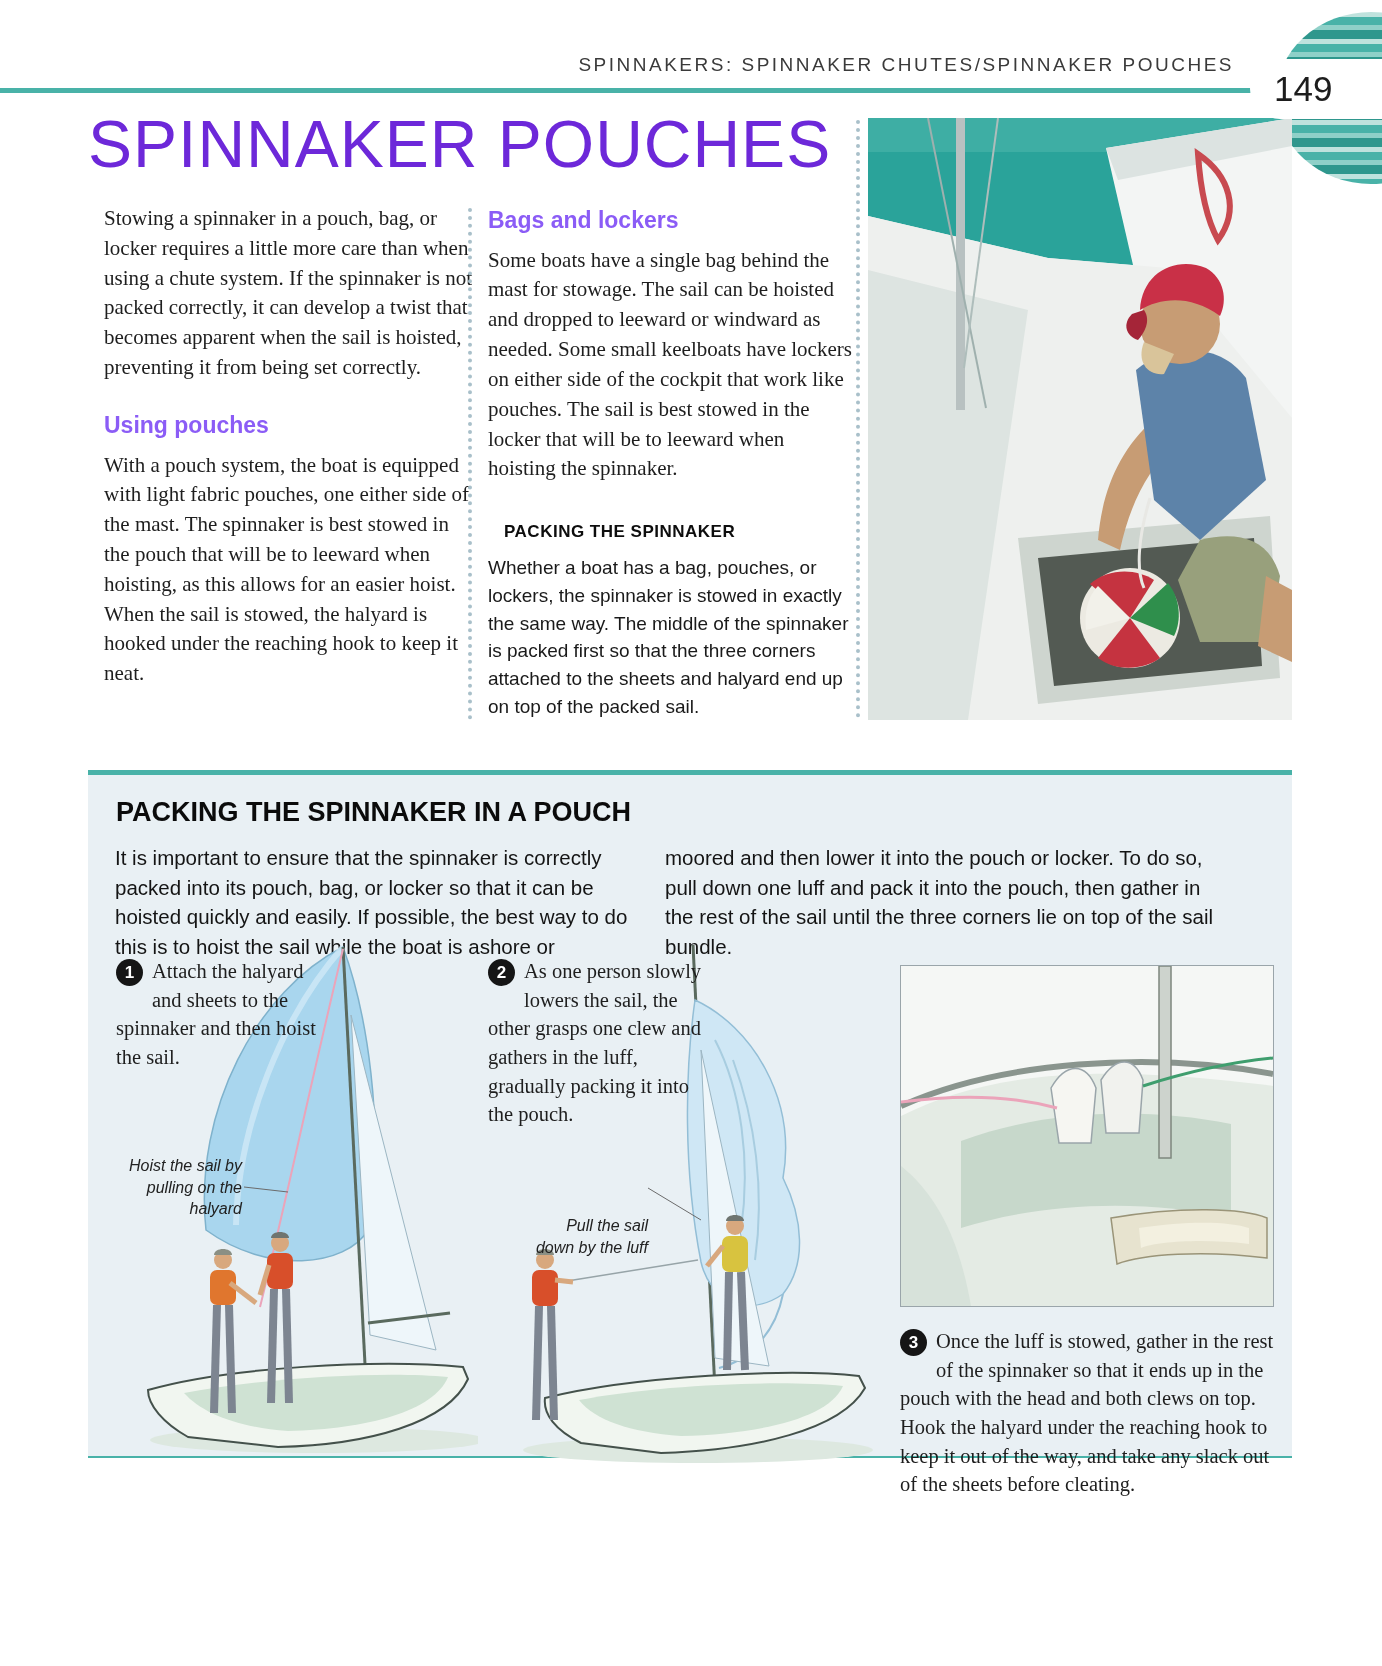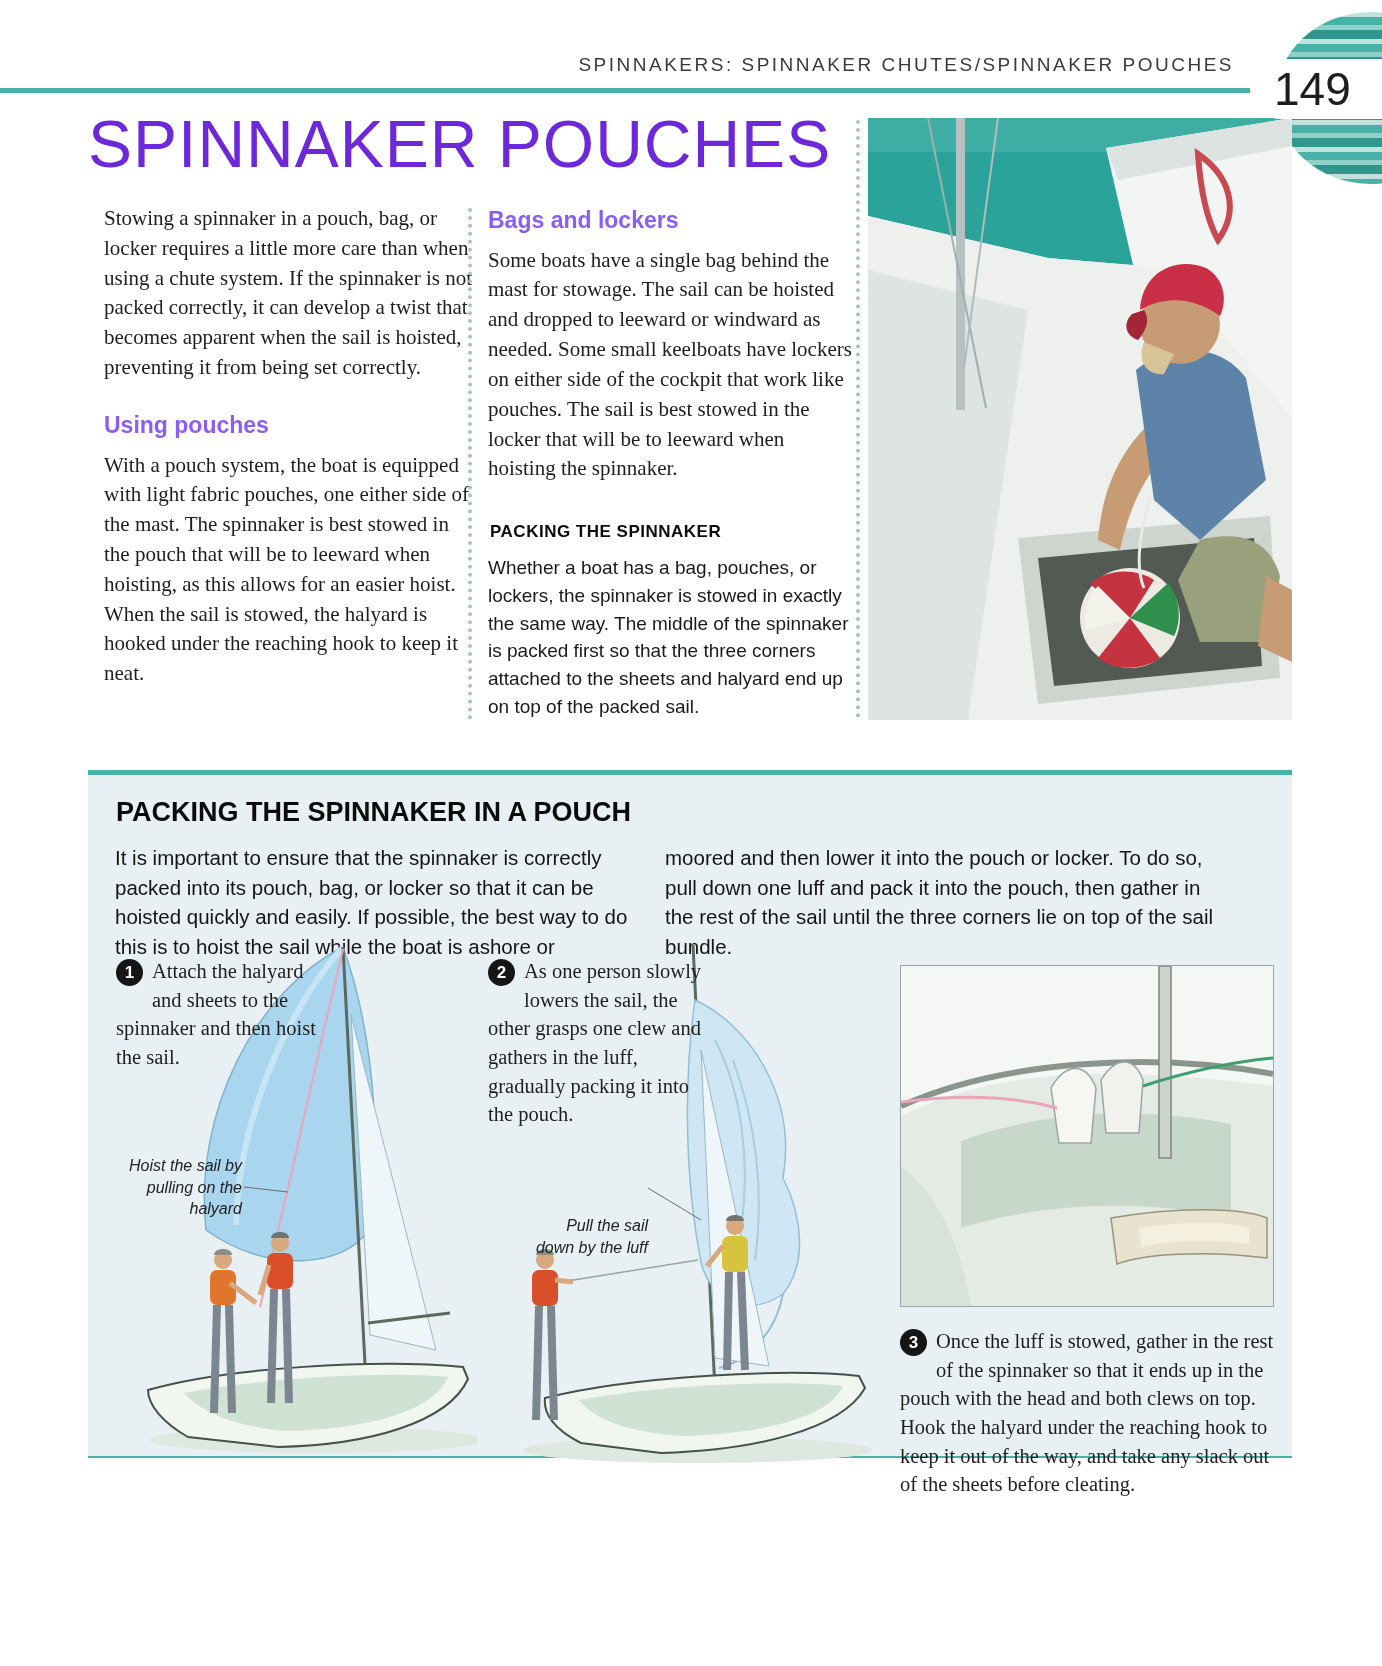--- a/index.html
+++ b/index.html
@@ -15,40 +15,40 @@
     letter-spacing:2.5px; color:#3a3a3a;margin-left:44px;
   }
   .top-rule { position:absolute; top:88px; left:0; width:1382px; height:5px; background:#49b2a8; z-index:1; }
   .stripe-circle {
     position:absolute; top:12px; left:1276px; width:190px; height:172px; border-radius:50%; z-index:0;
     background:repeating-linear-gradient(180deg,#bfe2dd 0 5px,#49b2a8 5px 13px,#8fd0c8 13px 18px,#2f978d 18px 27px);
   }
   .pagenum-pill {
     position:absolute; top:59px; left:1250px; width:132px; height:60px; z-index:2;
     background:#fff; border-radius:30px 0 0 30px; padding-left:24px;
-    font-family:"Liberation Sans", sans-serif; font-size:46px; color:#1d1d1d; line-height:60px;
+    font-family:"Liberation Sans", sans-serif; font-size:35px; color:#1d1d1d; line-height:60px;
   }
   
   .title {
     position:absolute; top:106px; left:88px;
     font-family:"Liberation Sans", sans-serif; font-weight:400;
     font-size:66px; letter-spacing:1px; color:#6d28d9;
   }
   .col { position:absolute; top:204px; font-size:21px; line-height:1.42; color:#1e1e1e; }
   .col1 { left:104px;  width:372px; }
   .col2 { left:488px; width:364px; }
   .col p { margin:0 0 10px; }
   .col h2 {
     font-family:"Liberation Sans", sans-serif; font-size:23px;
     margin:26px 0 9px; color:#8b5cf6;
   }
   .col2 h2 { margin-top:0; }
   .col h3 {
     font-family:"Liberation Sans", sans-serif; font-size:17px;
-    letter-spacing:.5px; margin:36px 2px 10px; color:#0d0d0d;
+    letter-spacing:.5px; margin:36px 16px 10px; color:#0d0d0d;
   }
   .col .sans { font-family:"Liberation Sans", sans-serif; font-size:19px; line-height:1.46; color:#1a1a1a; }
   .dotted-divider { position:absolute; width:0; border-left:4px dotted #a9c0ca; }
   .d1 { left:468px; top:208px; height:512px; }
   .d2 { left:856px; top:120px; height:598px; }
   .photo { position:absolute; left:868px; top:118px; width:424px; height:602px; }
   .photo svg { display:block; width:100%; height:100%; }
   
   .feature-box {
     position:absolute; left:88px; top:770px; width:1204px; height:688px;

